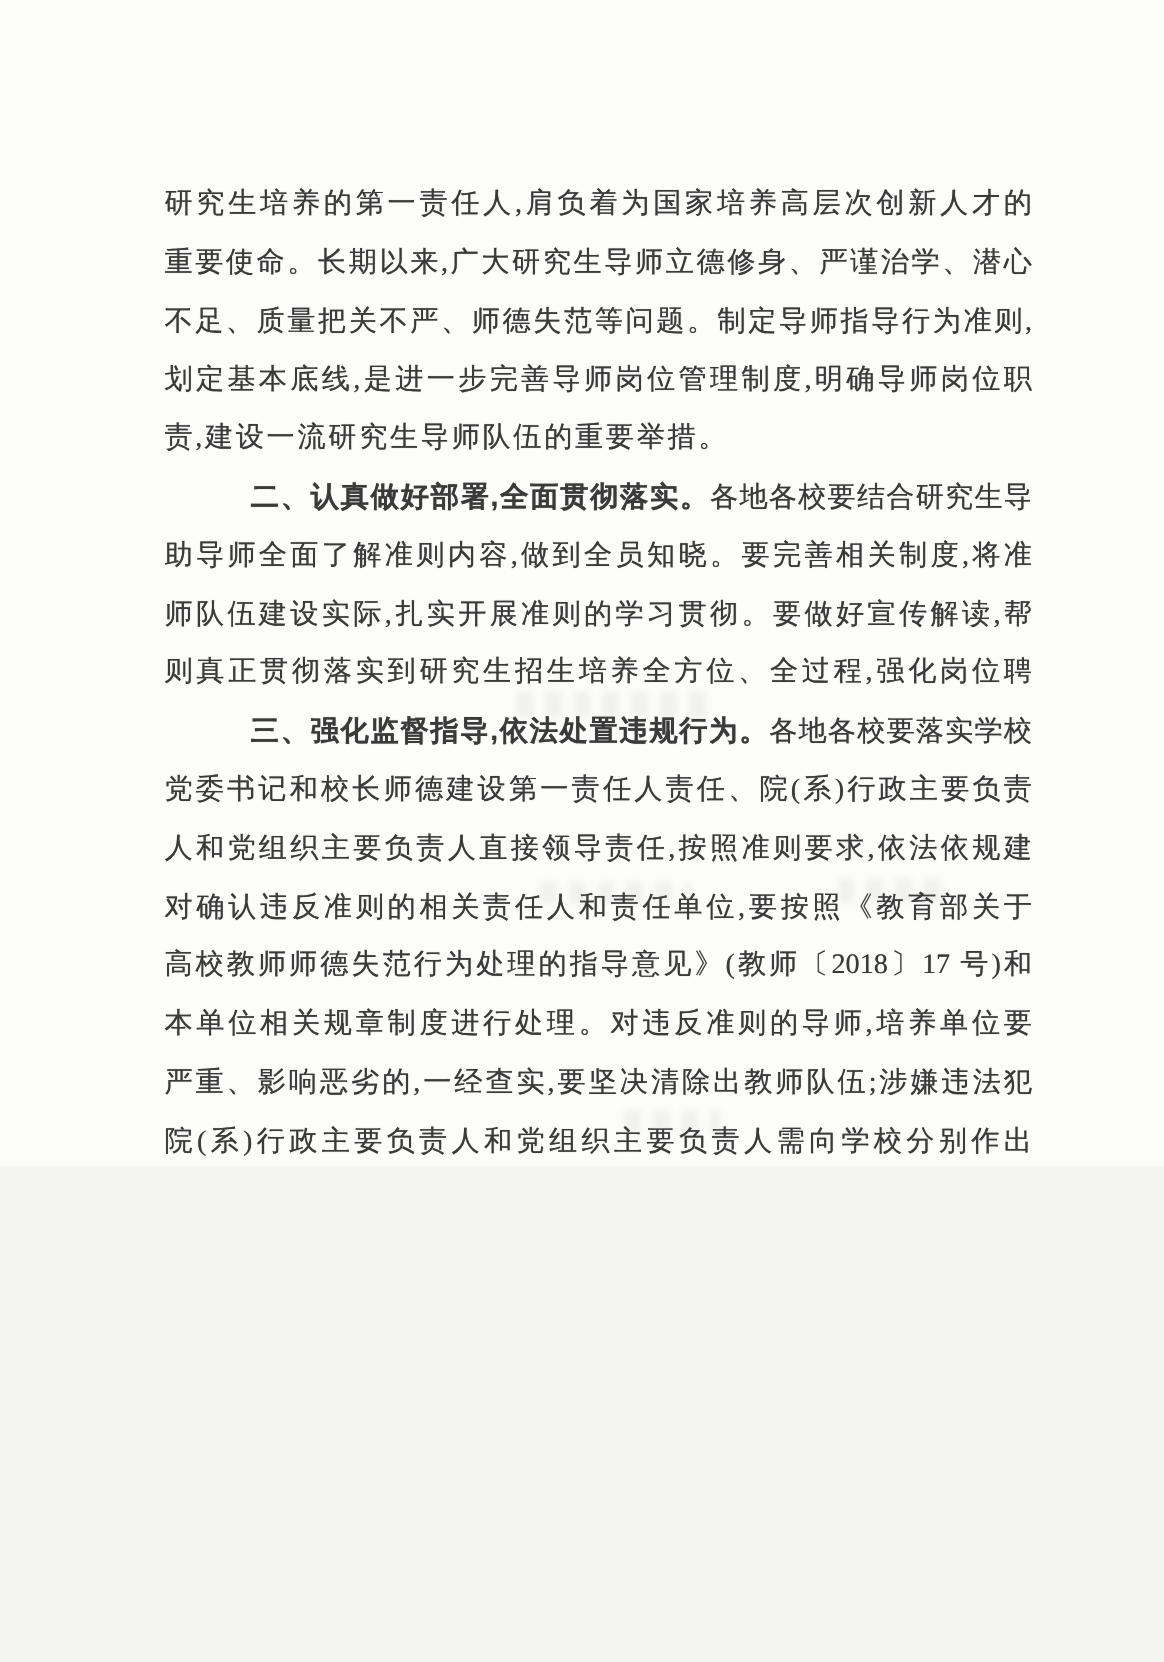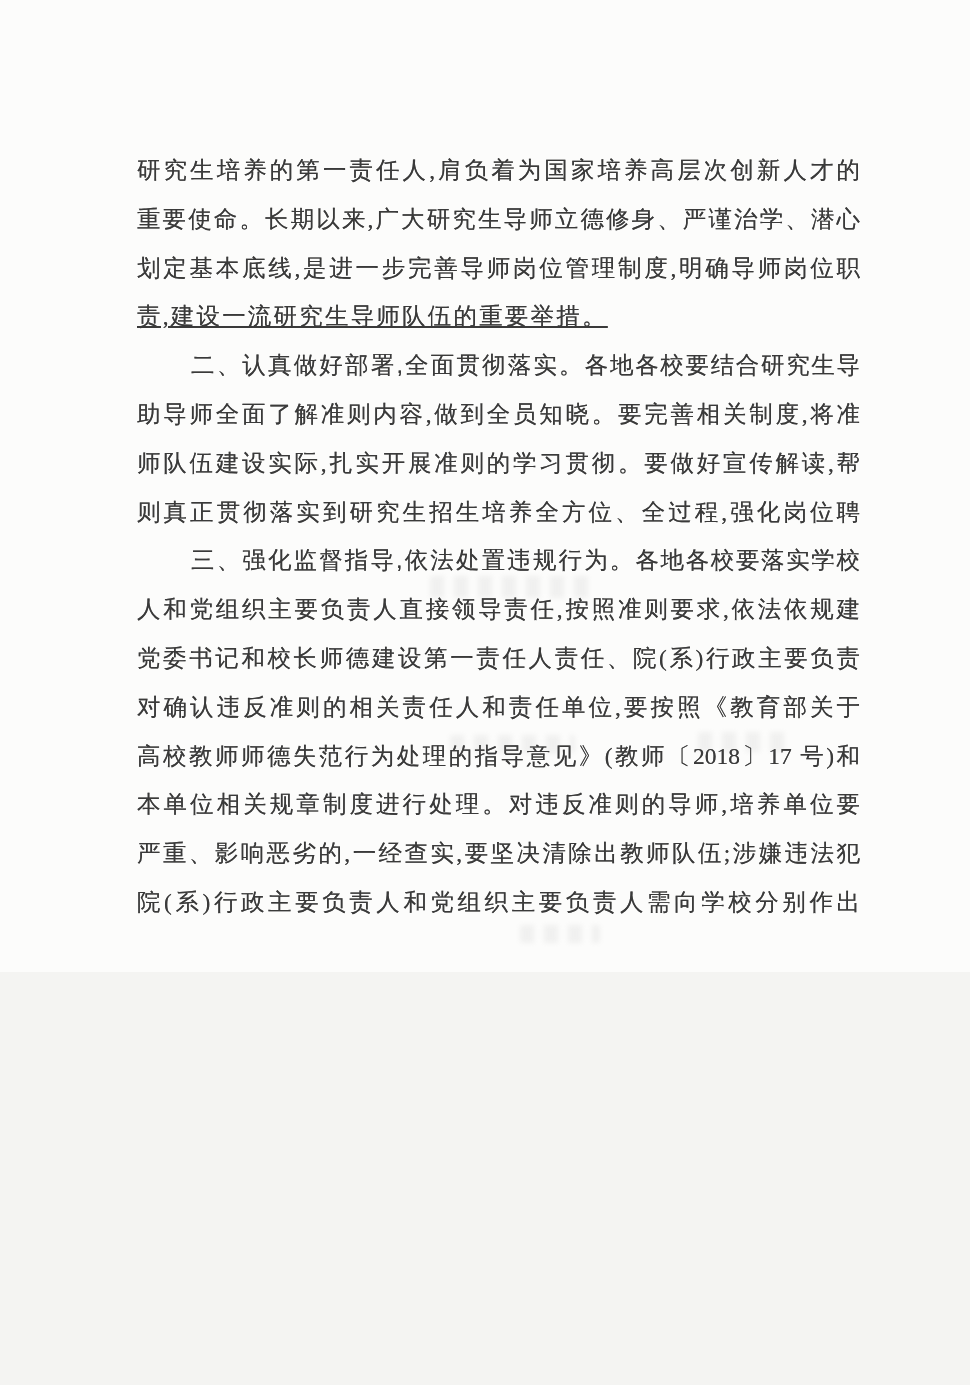--- a/index.html
+++ b/index.html
@@ -24,27 +24,27 @@
   .line {
     height: 48.8px;
     line-height: 48.8px;
     text-align: justify;
     text-align-last: justify;
     overflow: hidden;
   }
   .line.end {
     text-align-last: left;
     letter-spacing: 2.2px;
-    text-decoration: underline;
   }
   .line.indent { padding-left: 54px; }
   .bold {
-    font-weight: 400;
+    font-weight: 700;
     font-family: "Liberation Sans", "DejaVu Sans", sans-serif;
     letter-spacing: 0.5px;
+    margin-left: 18px;
   }
   
   .smudge {
     position: absolute;
     opacity: 0.10;
     filter: blur(2.5px);
     background: repeating-linear-gradient(90deg, #8f8f8f 0 14px, transparent 14px 24px);
     border-radius: 2px;
   }
   #smudge-1 { left: 430px; top: 576px; width: 160px; height: 22px; }
@@ -63,31 +63,32 @@
 </style>
 </head>
 <body>
 
 <div class="page">
 
   <div class="text-block">
 
     <div class="line">研究生培养的第一责任人,肩负着为国家培养高层次创新人才的</div>
     <div class="line">重要使命。长期以来,广大研究生导师立德修身、严谨治学、潜心</div>
+    <div class="line">不足、质量把关不严、师德失范等问题。制定导师指导行为准则,</div>
     <div class="line">划定基本底线,是进一步完善导师岗位管理制度,明确导师岗位职</div>
     <div class="line end">责,建设一流研究生导师队伍的重要举措。</div>
 
     <div class="line indent"><span class="bold">二、认真做好部署,全面贯彻落实。</span><span>各地各校要结合研究生导</span></div>
     <div class="line">助导师全面了解准则内容,做到全员知晓。要完善相关制度,将准</div>
     <div class="line">师队伍建设实际,扎实开展准则的学习贯彻。要做好宣传解读,帮</div>
     <div class="line">则真正贯彻落实到研究生招生培养全方位、全过程,强化岗位聘</div>
 
     <div class="line indent"><span class="bold">三、强化监督指导,依法处置违规行为。</span><span>各地各校要落实学校</span></div>
+    <div class="line">党委书记和校长师德建设第一责任人责任、院(系)行政主要负责</div>
     <div class="line">人和党组织主要负责人直接领导责任,按照准则要求,依法依规建</div>
-    <div class="line">党委书记和校长师德建设第一责任人责任、院(系)行政主要负责</div>
     <div class="line">对确认违反准则的相关责任人和责任单位,要按照《教育部关于</div>
     <div class="line">高校教师师德失范行为处理的指导意见》(教师〔2018〕17 号)和</div>
     <div class="line">本单位相关规章制度进行处理。对违反准则的导师,培养单位要</div>
     <div class="line">严重、影响恶劣的,一经查实,要坚决清除出教师队伍;涉嫌违法犯</div>
     <div class="line">院(系)行政主要负责人和党组织主要负责人需向学校分别作出</div>
 
   </div>
 
   <div class="smudge" id="smudge-1"></div>
   <div class="smudge" id="smudge-2"></div>

